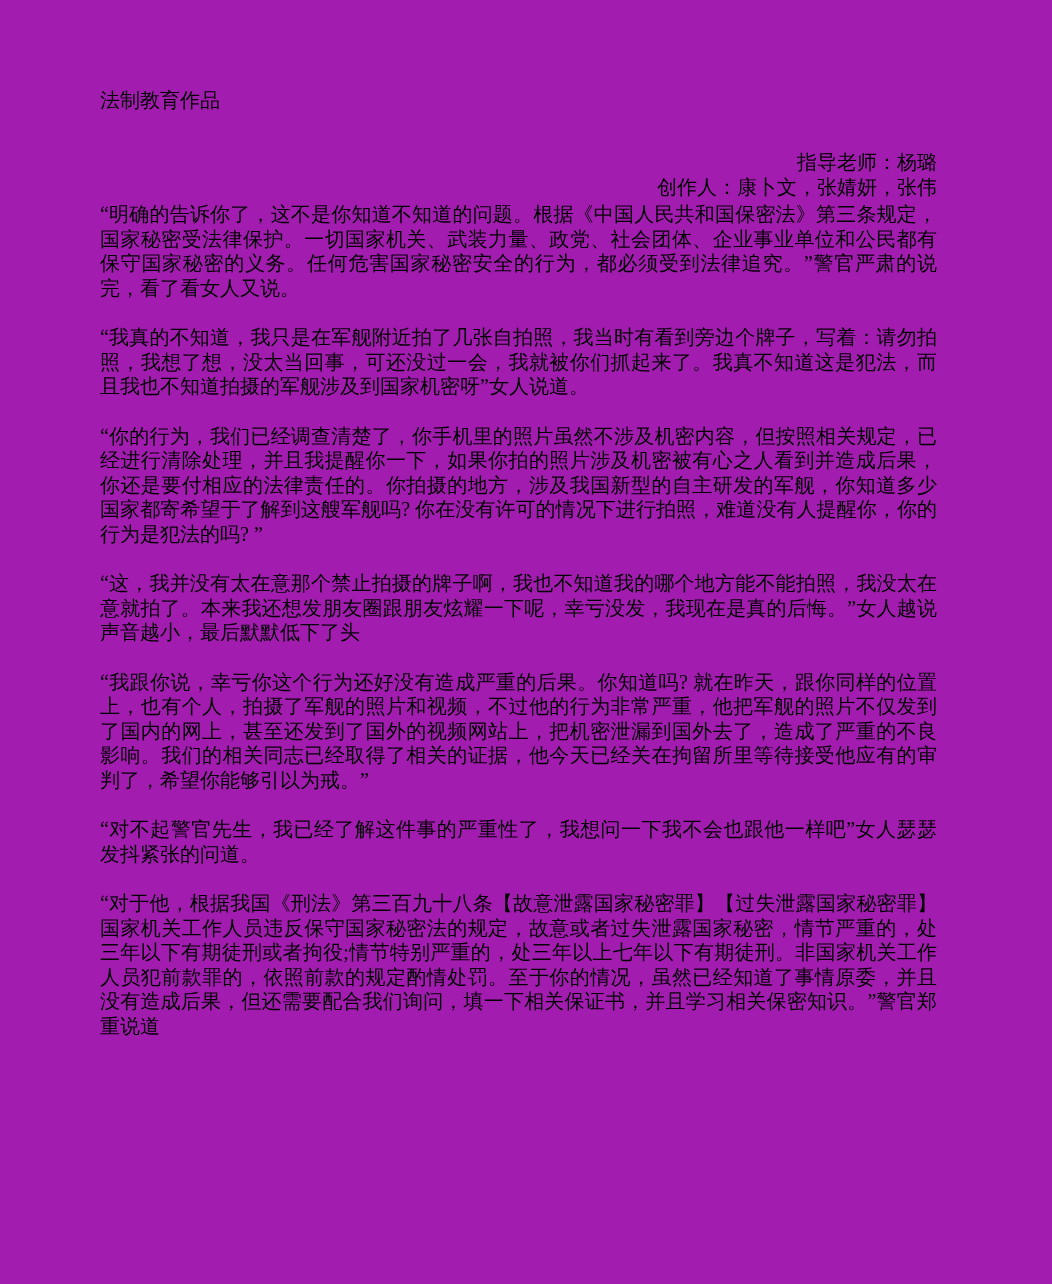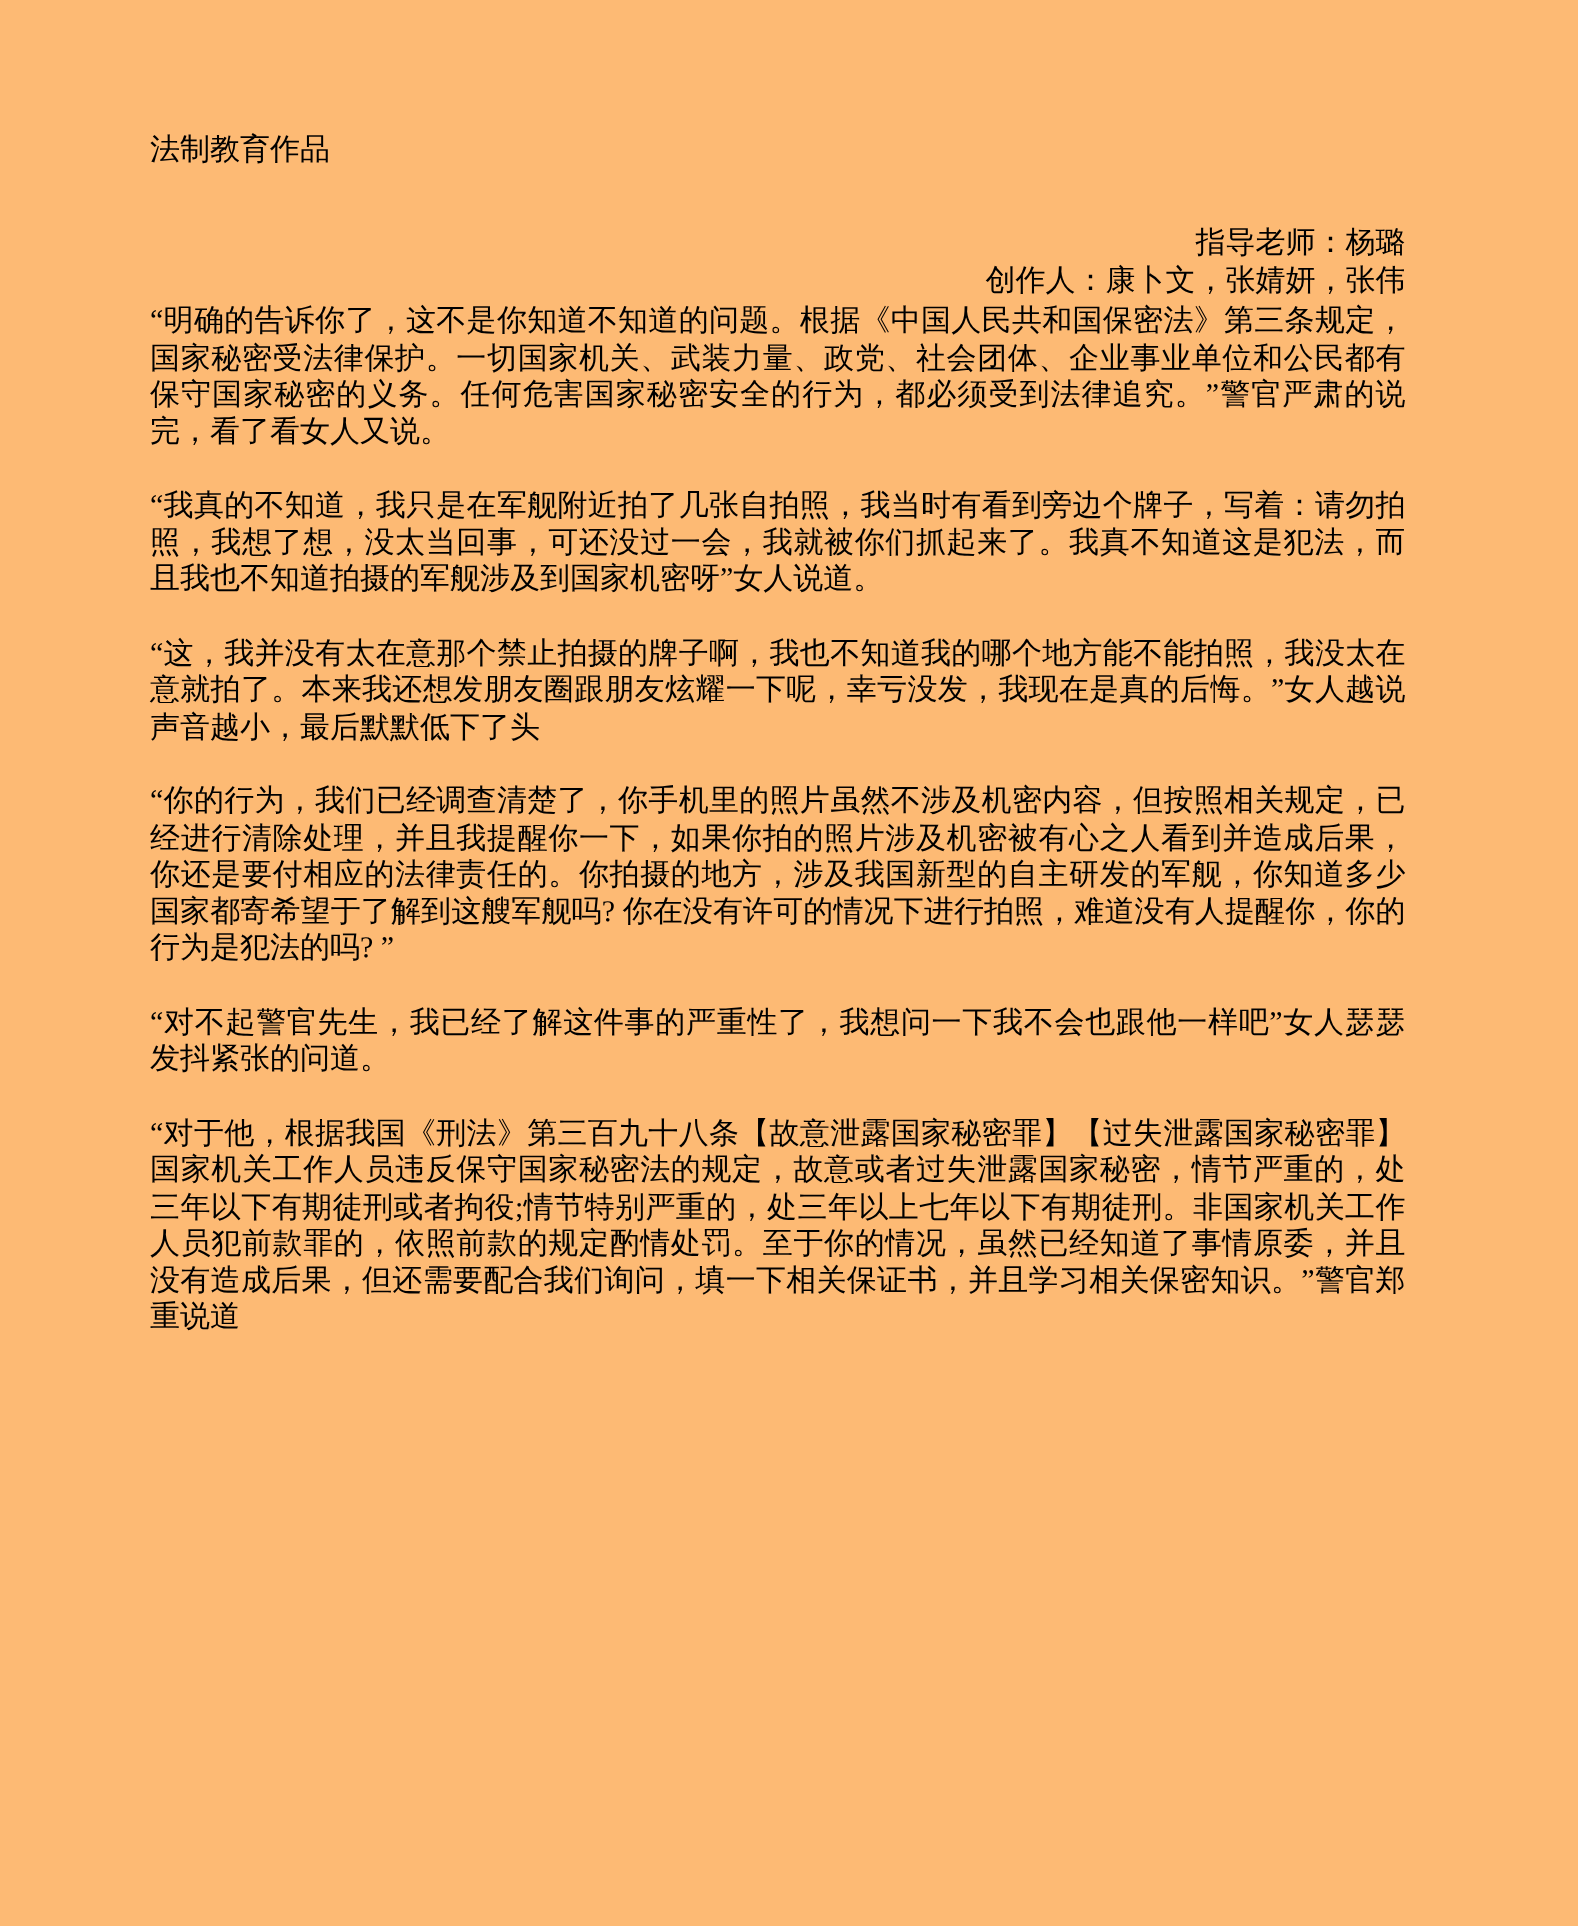--- a/index.html
+++ b/index.html
@@ -4,21 +4,21 @@
 <style>
   html, body {
     margin: 0;
     padding: 0;
     background: #ffffff;
   }
   .page {
     position: relative;
     width: 1052px;
     height: 1284px;
-    background: #fdba74;
+    background: #a21caf;
     color: #000000;
     font-family: "Liberation Serif", "DejaVu Serif", serif;
     box-sizing: border-box;
     padding: 88px 115px 0 100px;
     overflow: hidden;
   }
   .kicker {
     font-size: 20px;
     line-height: 25px;
   }
@@ -57,18 +57,19 @@
 
 
   <div class="credits">
     <div class="credit-line">指导老师：杨璐</div>
     <div class="credit-line">创作人：康卜文，张婧妍，张伟</div>
   </div>
 
   <div class="doc-body">
     <p class="para">“明确的告诉你了，这不是你知道不知道的问题。根据《中国人民共和国保密法》第三条规定，国家秘密受法律保护。一切国家机关、武装力量、政党、社会团体、企业事业单位和公民都有保守国家秘密的义务。任何危害国家秘密安全的行为，都必须受到法律追究。”警官严肃的说完，看了看女人又说。</p>
     <p class="para">“我真的不知道，我只是在军舰附近拍了几张自拍照，我当时有看到旁边个牌子，写着：请勿拍照，我想了想，没太当回事，可还没过一会，我就被你们抓起来了。我真不知道这是犯法，而且我也不知道拍摄的军舰涉及到国家机密呀”女人说道。</p>
+    <p class="para">“你的行为，我们已经调查清楚了，你手机里的照片虽然不涉及机密内容，但按照相关规定，已经进行清除处理，并且我提醒你一下，如果你拍的照片涉及机密被有心之人看到并造成后果，你还是要付相应的法律责任的。你拍摄的地方，涉及我国新型的自主研发的军舰，你知道多少国家都寄希望于了解到这艘军舰吗? 你在没有许可的情况下进行拍照，难道没有人提醒你，你的行为是犯法的吗? ”</p>
     <p class="para">“这，我并没有太在意那个禁止拍摄的牌子啊，我也不知道我的哪个地方能不能拍照，我没太在意就拍了。本来我还想发朋友圈跟朋友炫耀一下呢，幸亏没发，我现在是真的后悔。”女人越说声音越小，最后默默低下了头</p>
-    <p class="para">“你的行为，我们已经调查清楚了，你手机里的照片虽然不涉及机密内容，但按照相关规定，已经进行清除处理，并且我提醒你一下，如果你拍的照片涉及机密被有心之人看到并造成后果，你还是要付相应的法律责任的。你拍摄的地方，涉及我国新型的自主研发的军舰，你知道多少国家都寄希望于了解到这艘军舰吗? 你在没有许可的情况下进行拍照，难道没有人提醒你，你的行为是犯法的吗? ”</p>
+    <p class="para">“我跟你说，幸亏你这个行为还好没有造成严重的后果。你知道吗? 就在昨天，跟你同样的位置上，也有个人，拍摄了军舰的照片和视频，不过他的行为非常严重，他把军舰的照片不仅发到了国内的网上，甚至还发到了国外的视频网站上，把机密泄漏到国外去了，造成了严重的不良影响。我们的相关同志已经取得了相关的证据，他今天已经关在拘留所里等待接受他应有的审判了，希望你能够引以为戒。”</p>
     <p class="para">“对不起警官先生，我已经了解这件事的严重性了，我想问一下我不会也跟他一样吧”女人瑟瑟发抖紧张的问道。</p>
     <p class="para">“对于他，根据我国《刑法》第三百九十八条【故意泄露国家秘密罪】【过失泄露国家秘密罪】国家机关工作人员违反保守国家秘密法的规定，故意或者过失泄露国家秘密，情节严重的，处三年以下有期徒刑或者拘役;情节特别严重的，处三年以上七年以下有期徒刑。非国家机关工作人员犯前款罪的，依照前款的规定酌情处罚。至于你的情况，虽然已经知道了事情原委，并且没有造成后果，但还需要配合我们询问，填一下相关保证书，并且学习相关保密知识。”警官郑重说道</p>
   </div>
 </div>
 
 </body></html>

